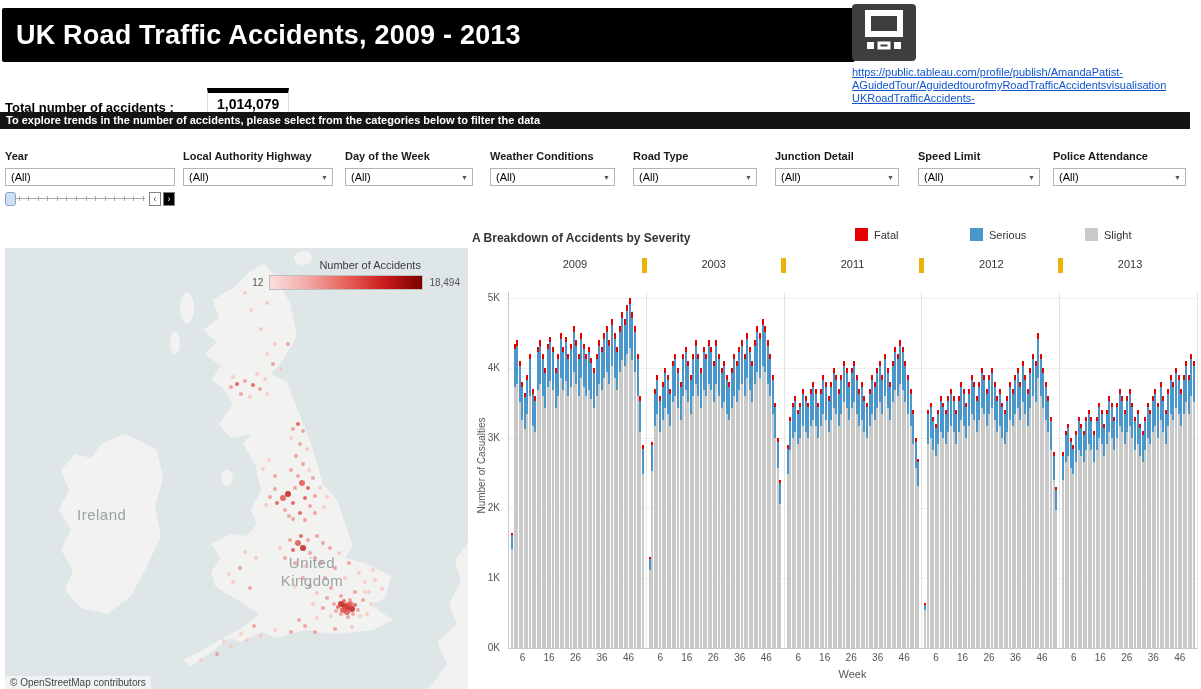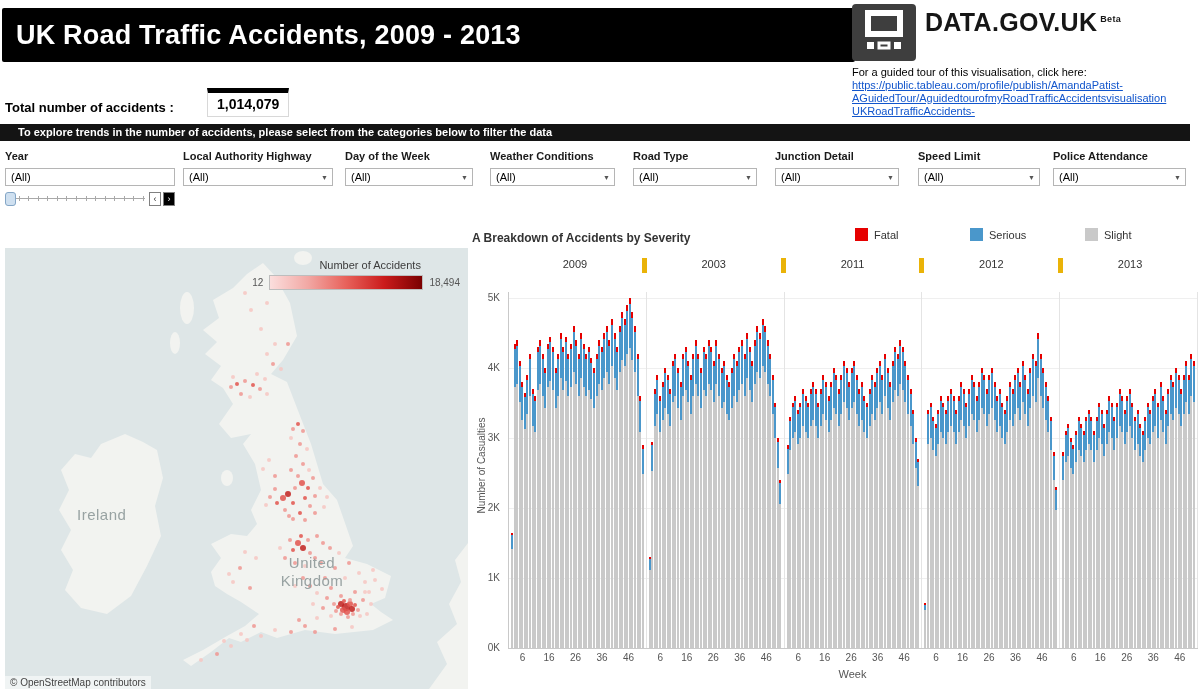--- a/index.html
+++ b/index.html
@@ -17,22 +17,22 @@
   .logo-name sup{font-size:9px;font-weight:bold;margin-left:3px;}
   .logo-tagline{font-size:17px;color:#6f8b3a;margin-top:1px;}
 
   .tour{position:absolute;left:852px;top:66px;width:349px;font-size:11px;line-height:13px;color:#000;overflow:hidden;}
   .tour a{display:block;color:#1155cc;text-decoration:underline;white-space:nowrap;cursor:pointer;}
 
   .total-label{position:absolute;left:5px;top:100px;font-size:13px;font-weight:bold;color:#000;}
   .total-box{position:absolute;left:207px;top:88px;border:1px solid #d8d8d8;border-top:5px solid #000;
              background:#fff;padding:3px 9px 4px;font-size:14px;font-weight:bold;color:#000;}
 
-  .banner{position:absolute;left:0;top:124px;width:1190px;height:17px;background:#141414;color:#fff;
-          font-size:11px;font-weight:bold;line-height:17px;padding-left:18px;box-sizing:border-box;}
+  .banner{position:absolute;left:0;top:112px;width:1190px;height:17px;background:#141414;color:#fff;
+          font-size:11px;font-weight:bold;line-height:17px;padding-left:6px;box-sizing:border-box;}
 
   
   #filters{position:absolute;left:0;top:150px;width:1201px;height:70px;}
   .filter{position:absolute;top:0;}
   .filter-label{font-size:11px;font-weight:bold;color:#1a1a1a;margin-bottom:6px;}
   .dropdown,.yearbox{position:relative;height:18px;border:1px solid #b5b5b5;background:#fff;
           font-size:11px;line-height:16px;padding:0 18px 0 5px;color:#000;box-sizing:border-box;cursor:pointer;}
   .yearbox{padding-right:5px;cursor:text;}
   .dropdown .arrow{position:absolute;right:4px;top:1px;font-size:7px;color:#555;}
   .slider-row{position:relative;height:16px;margin-top:5px;}
@@ -93,26 +93,24 @@
 
 <div class="logo-area">
   <svg width="64" height="57" viewBox="0 0 64 57">
     <rect width="64" height="57" rx="4" fill="#3e3e3e"></rect>
     <rect x="16" y="9" width="32" height="21" fill="none" stroke="#fff" stroke-width="6"></rect>
     <rect x="15" y="38" width="7" height="7" fill="#fff"></rect>
     <rect x="27" y="39" width="10" height="5" fill="none" stroke="#fff" stroke-width="3"></rect>
     <rect x="42" y="38" width="7" height="7" fill="#fff"></rect>
   </svg>
   <div class="logo-text">
-    <div class="logo-name"><span>DATA.GOV.UK</span><sup>Beta</sup></div>
   </div>
 </div>
 
 <div class="tour">
-  <div>For a guided tour of this visualisation, click here:</div>
   <a>https://public.tableau.com/profile/publish/AmandaPatist-</a>
   <a>AGuidedTour/AguidedtourofmyRoadTrafficAccidentsvisualisation</a>
   <a>UKRoadTrafficAccidents-</a>
 </div>
 
 <div class="total-label">Total number of accidents :</div>
 <div class="total-box">
   <span>1,014,079</span>
 </div>
 

